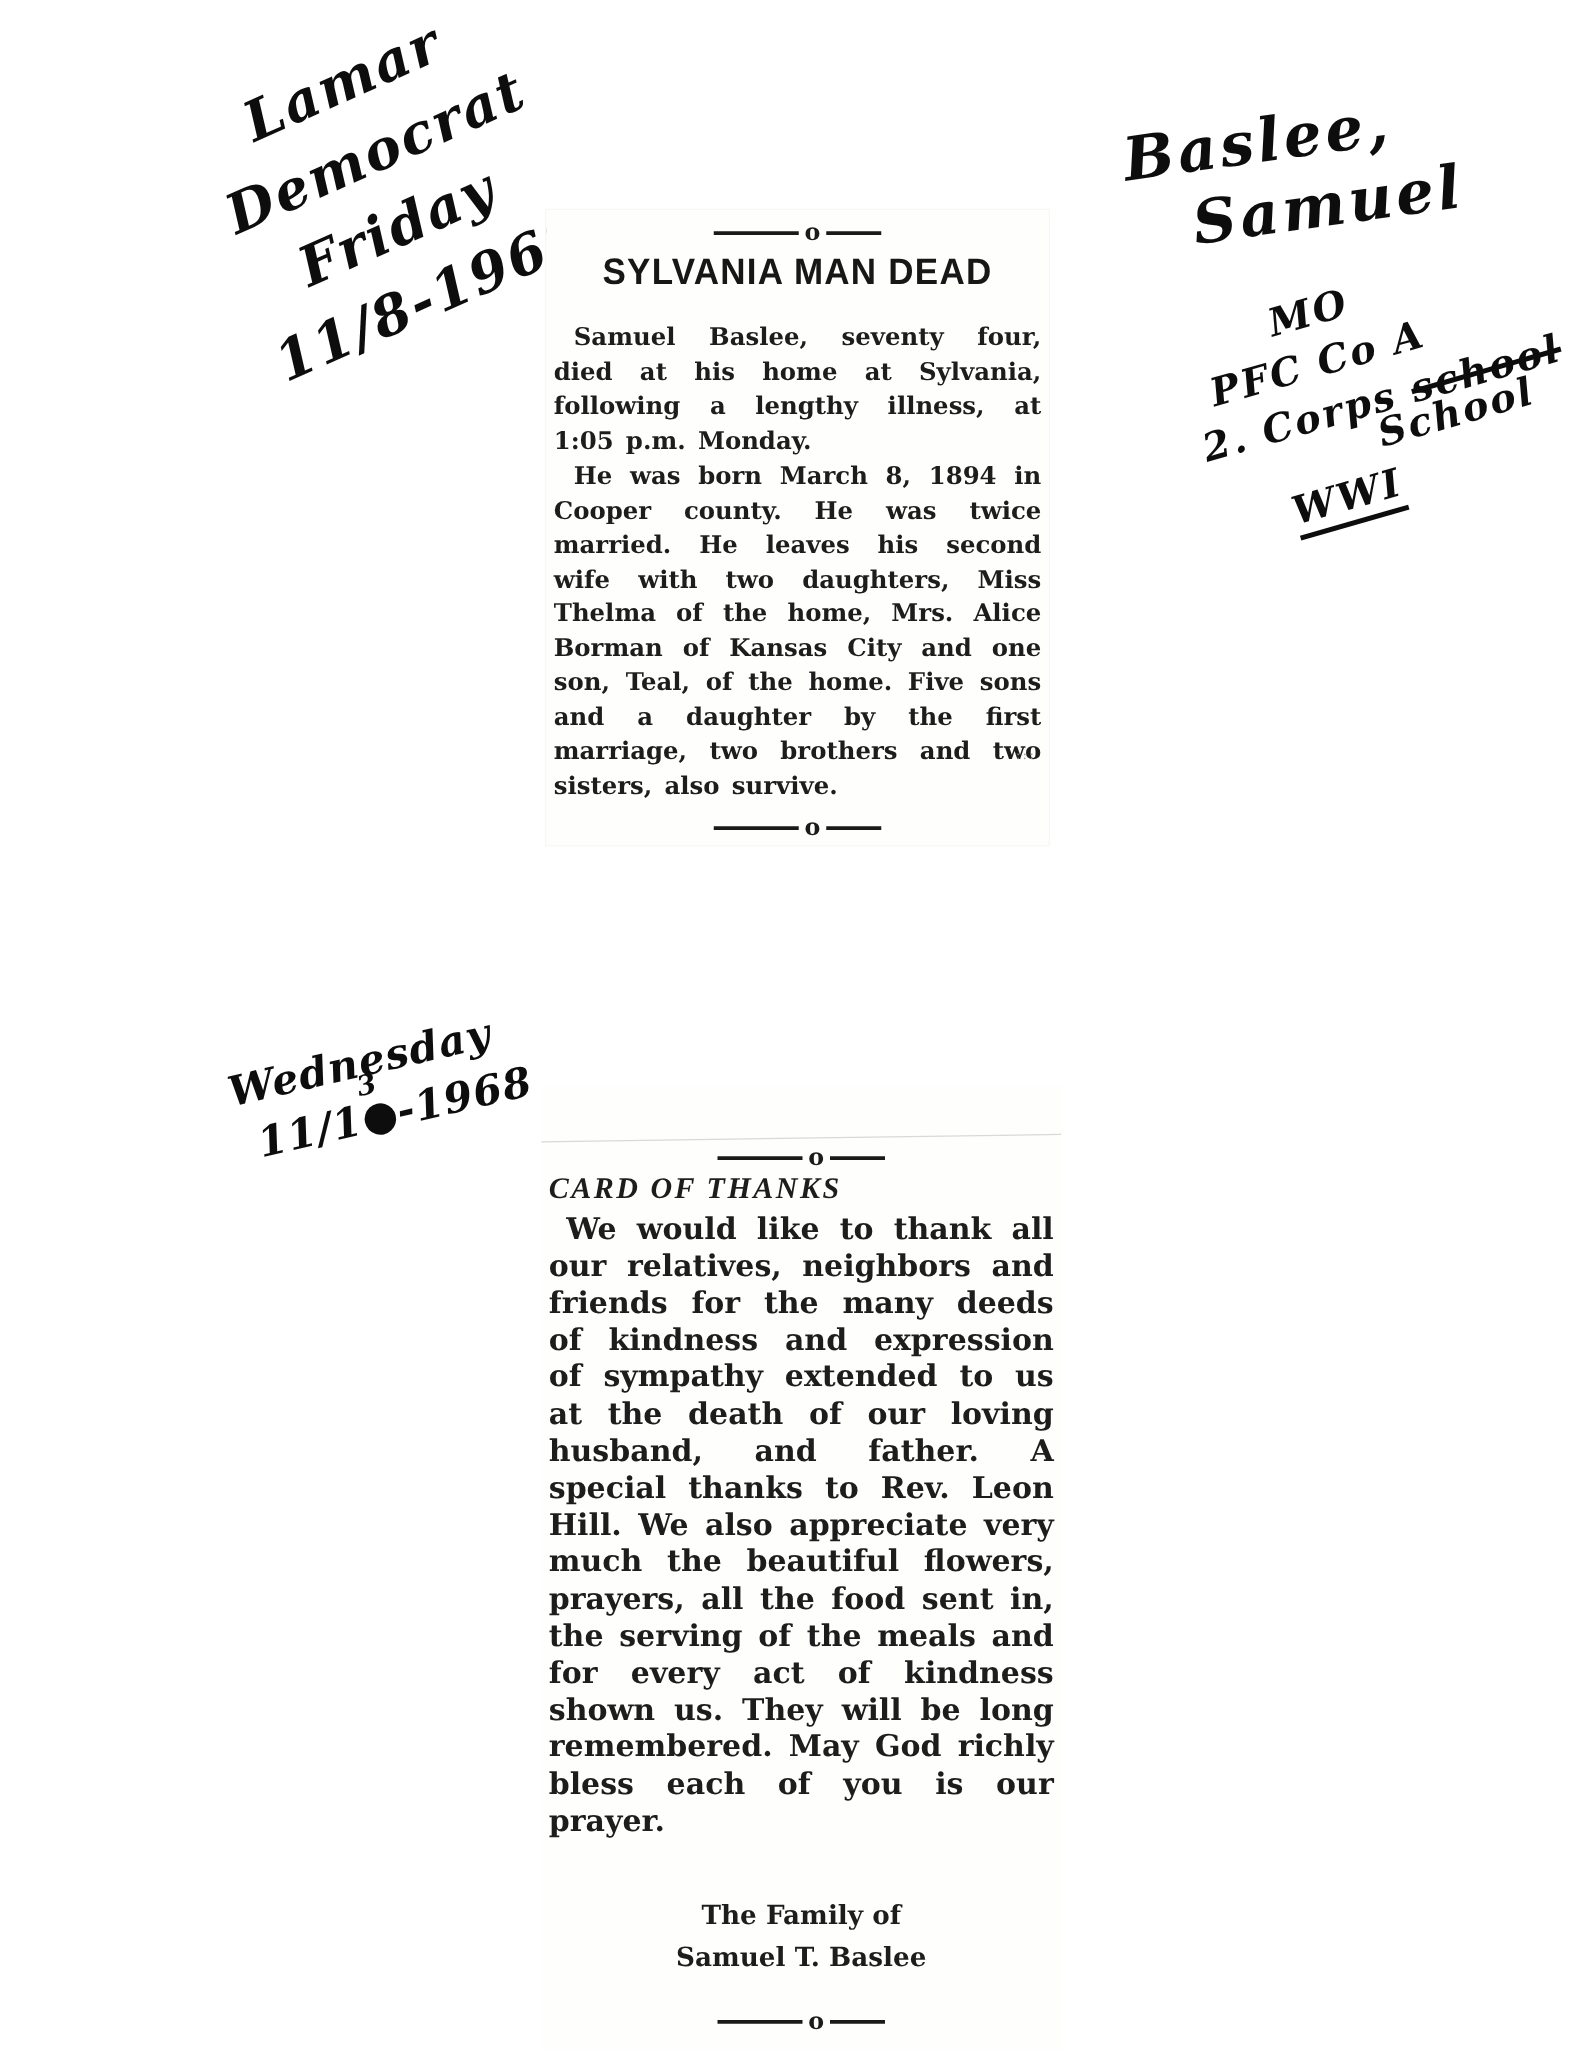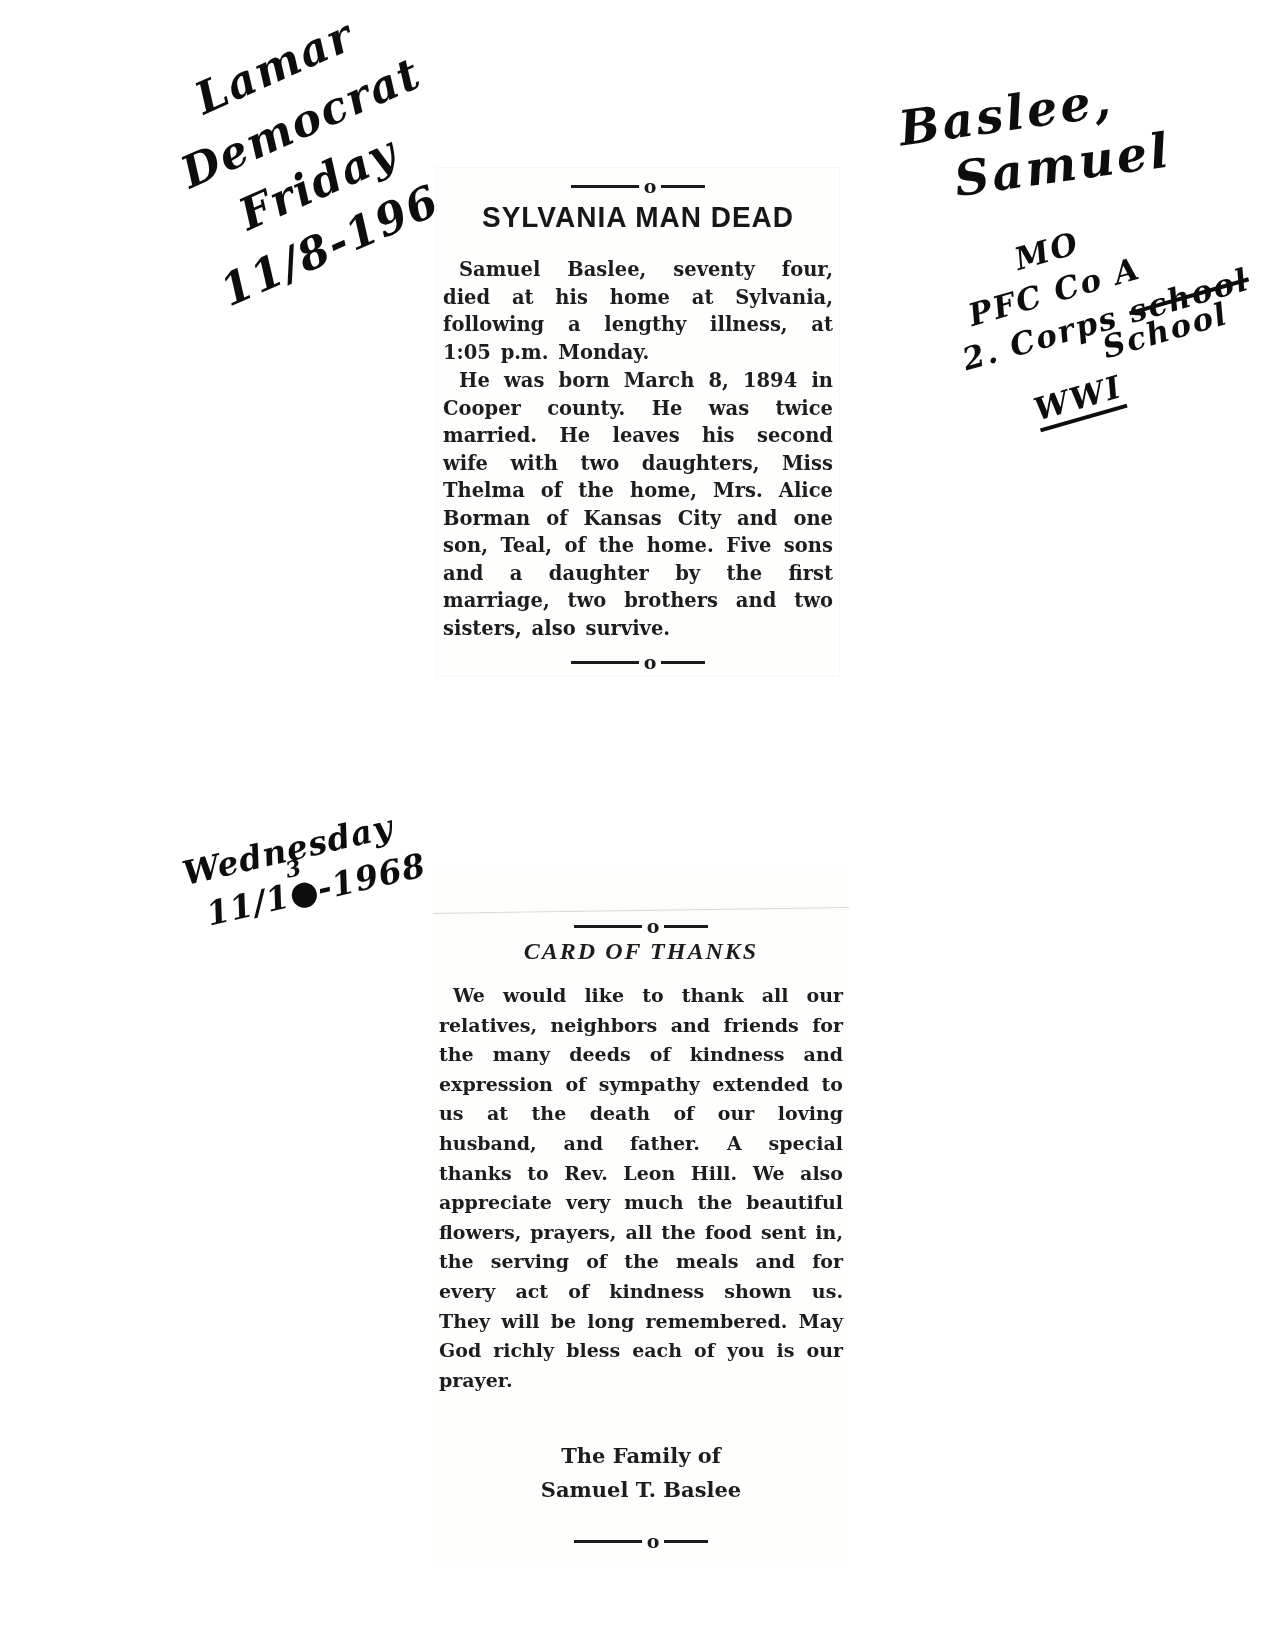--- a/index.html
+++ b/index.html
@@ -129,31 +129,30 @@
     font-size: 19.5px;
     line-height: 27.5px;
     word-spacing: 3px;
     color: #1d1d1d;
   }
   .clipping-obituary .news-par { margin-bottom: 1px; }
 
   .clipping-thanks .top-divider { margin-top: 52px; margin-bottom: 6px; }
 
   .thanks-title {
-    text-align: center;
     font-family: "Liberation Serif", serif;
     font-style: italic;
     font-weight: bold;
     font-size: 24px;
     letter-spacing: 2px;
-    margin-bottom: 16px;
+    margin-bottom: 3px;
     color: #1d1d1d;
   }
   .clipping-thanks .news-par {
-    font-size: 19px;
+    font-size: 24px;
     line-height: 29.6px;
     text-indent: 14px;
     word-spacing: 2px;
   }
   .signature {
     text-align: center;
     font-family: "DejaVu Serif", serif;
     font-weight: bold;
     font-size: 21px;
     line-height: 34px;

